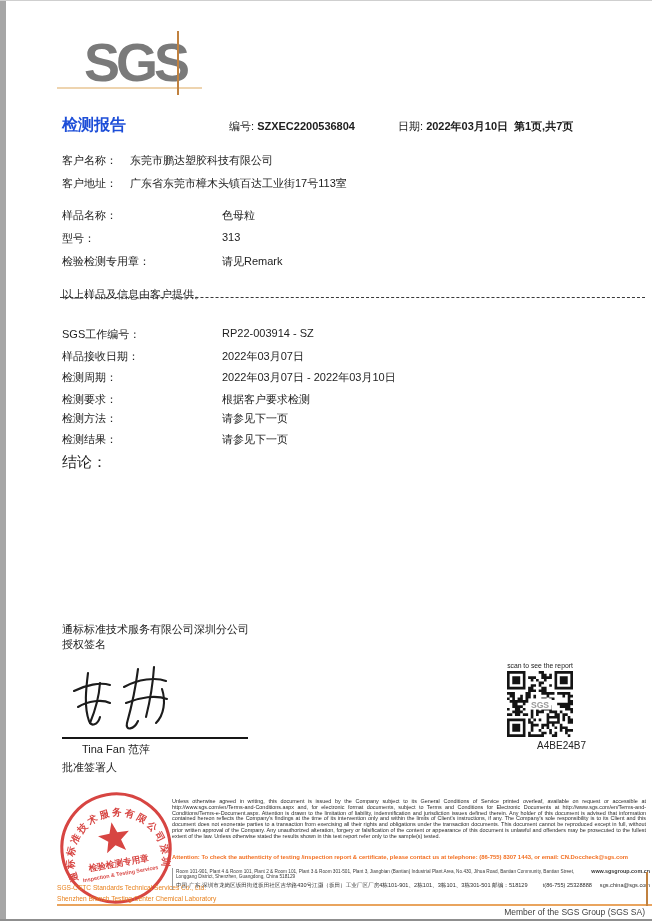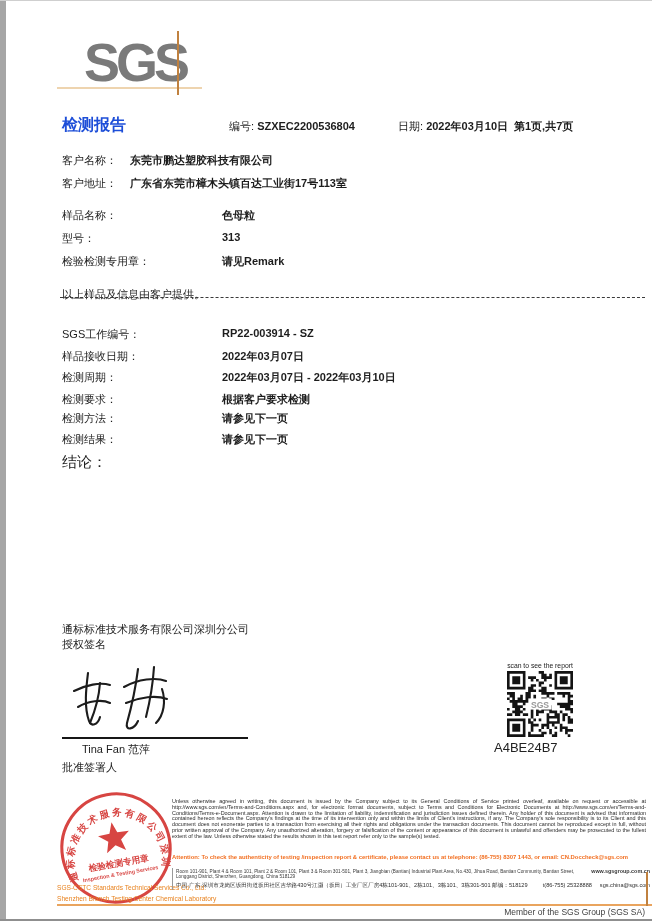--- a/index.html
+++ b/index.html
@@ -19,41 +19,41 @@
   .logo-vline{left:177px;top:30px;width:2px;height:64px;background:#c0813f;}
 
   
   .title{left:62px;top:114px;font-size:16px;font-weight:bold;color:#1d4ed8;}
   .hmeta{font-size:11px;top:118px;white-space:nowrap;}
   .hmeta .hval{font-weight:bold;}
   .h-no{left:229px;} .h-date{left:398px;} .h-page{left:514px;font-weight:bold;}
 
   
   .row{position:absolute;left:62px;font-size:11px;white-space:nowrap;}
-  .row .val{position:absolute;left:68px;white-space:nowrap;font-weight:bold;}
+  .row .val{position:absolute;left:68px;white-space:nowrap;}
   .row.wide .val{left:160px;}
   .note{left:62px;font-size:11px;}
   .dash-sep{left:60px;top:296px;width:585px;border-top:1.5px dashed #3a3a3a;height:0;}
 
   .concl-label{left:62px;top:452px;font-size:15px;}
   .concl-text{left:222px;top:451px;width:420px;font-size:11px;line-height:17.4px;
     text-align:justify;color:#1a1a1a;}
 
   
   .sig-company{left:62px;top:621px;font-size:11px;}
   .sig-auth{left:62px;top:636px;font-size:11px;font-family:Liberation Serif, serif;}
   .sig-svg{left:66px;top:660px;}
   .sig-line{left:62px;top:736px;width:186px;height:2px;background:#161616;}
   .sig-name{left:62px;top:741px;font-size:11px;margin-left:20px;}
   .sig-role{left:62px;top:759px;font-size:11px;}
 
   
   .qr-caption{left:494px;top:661px;width:92px;text-align:center;font-size:6.8px;color:#222;}
   .qr-box{left:507px;top:670px;}
-  .qr-id{left:494px;top:739px;width:92px;text-align:left;font-size:13px;color:#222;}
+  .qr-id{left:494px;top:739px;width:92px;text-align:right;font-size:10px;color:#222;}
 
   
   .stamp{left:58px;top:789px;width:116px;height:116px;transform:rotate(-10deg);opacity:.9;}
 
   
   .org-lines{left:57px;top:881px;font-size:6.6px;line-height:11px;color:#e8821e;white-space:nowrap;}
   .legal{left:172px;top:798px;width:474px;font-size:5.45px;line-height:5.8px;
     text-align:justify;color:#2b2b2b;}
   .attention{left:172px;top:853px;width:474px;font-size:5.9px;line-height:6.4px;
     font-weight:bold;color:#f26f21;}

